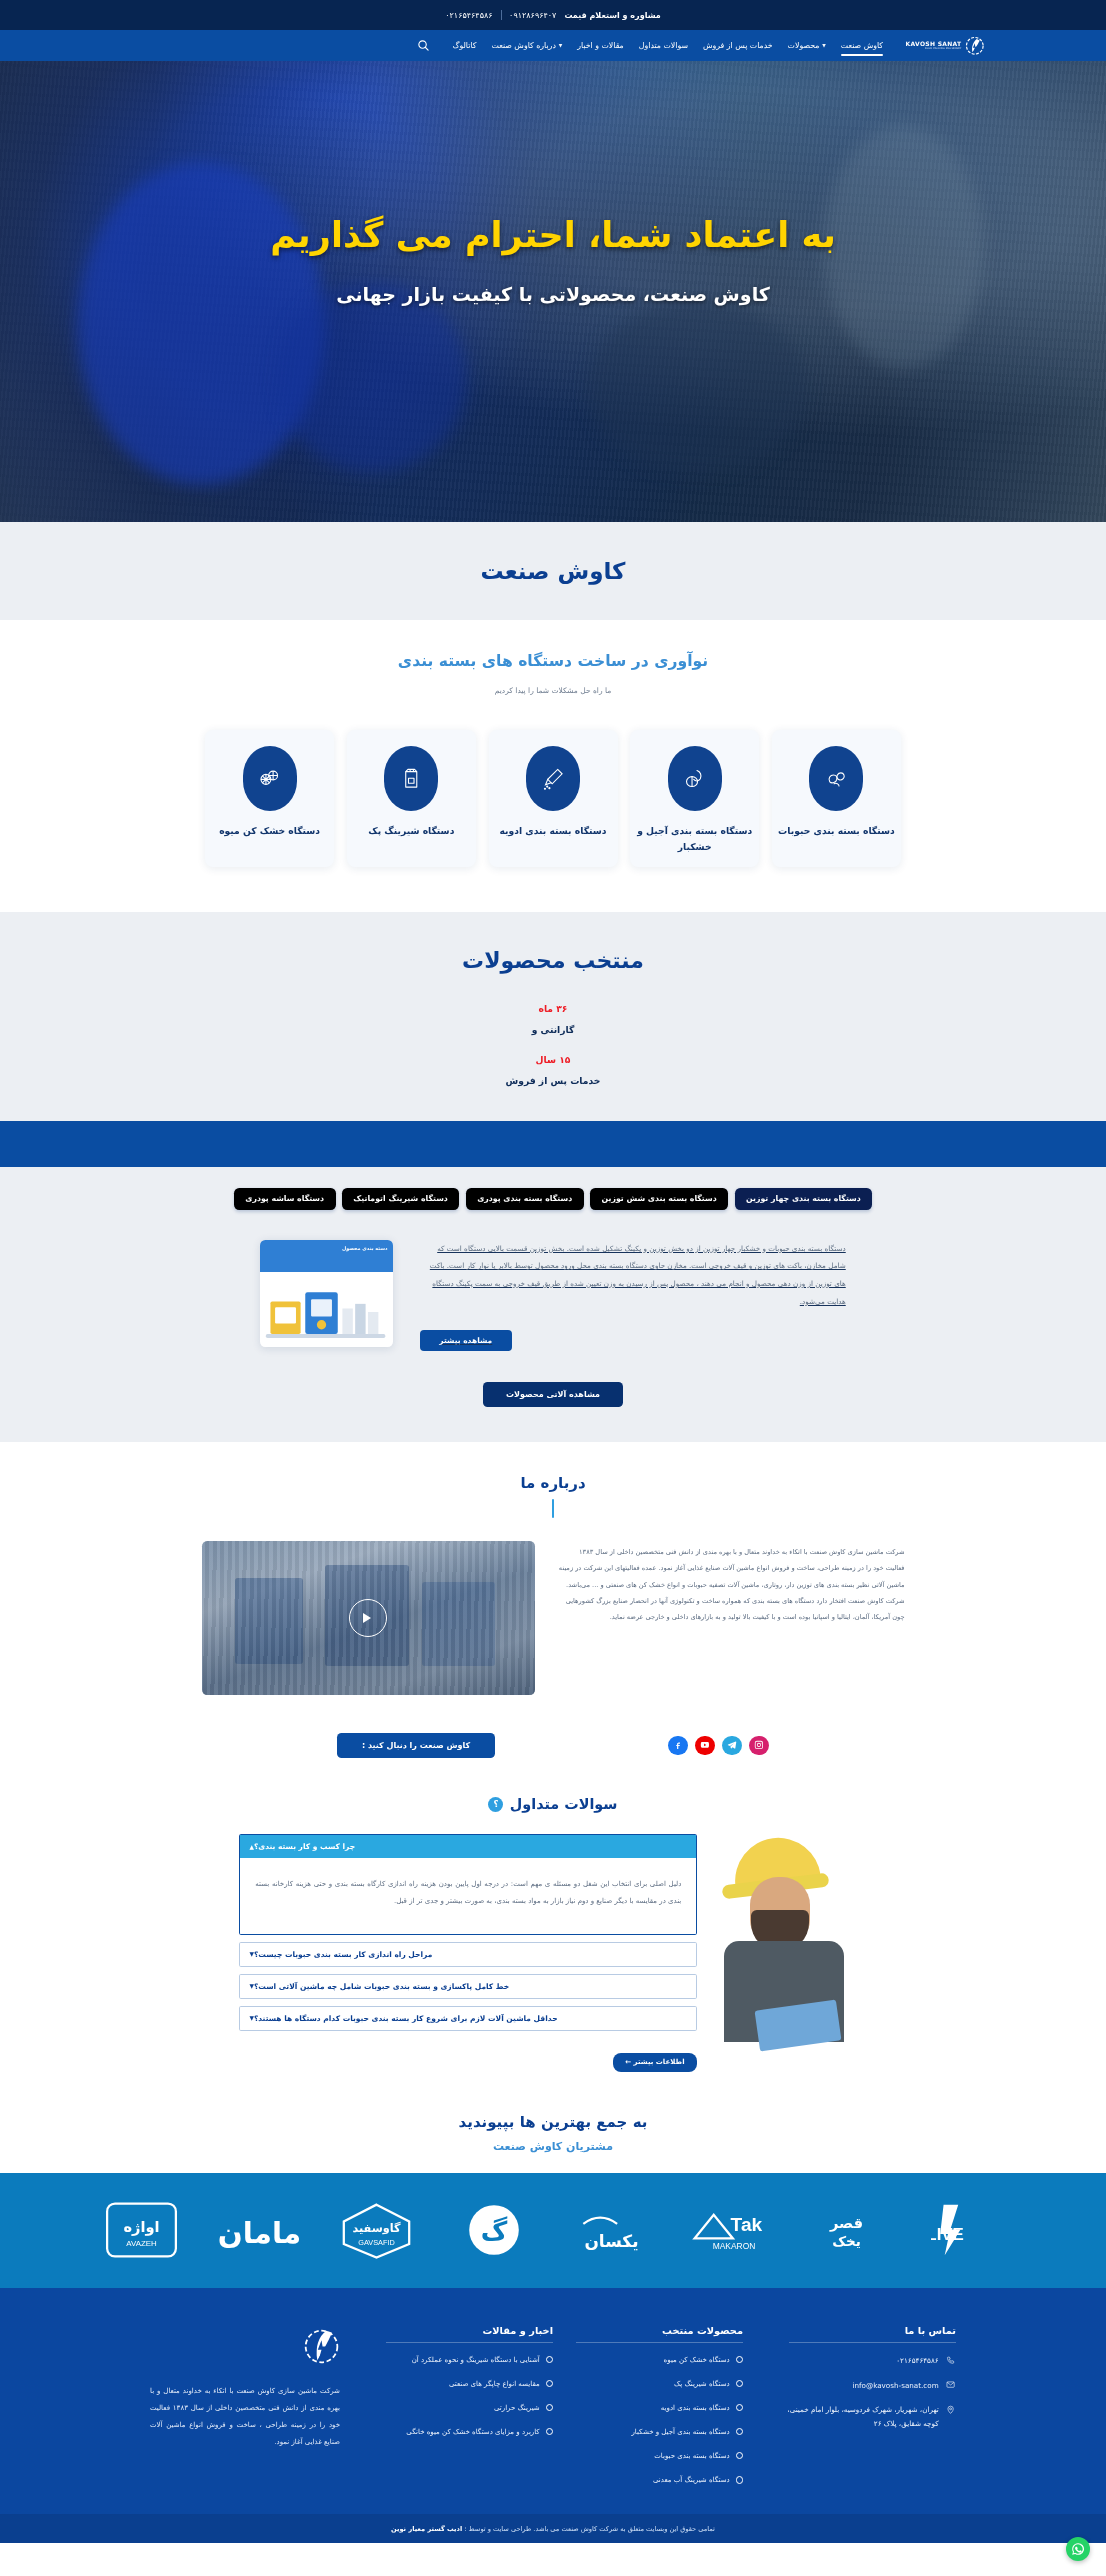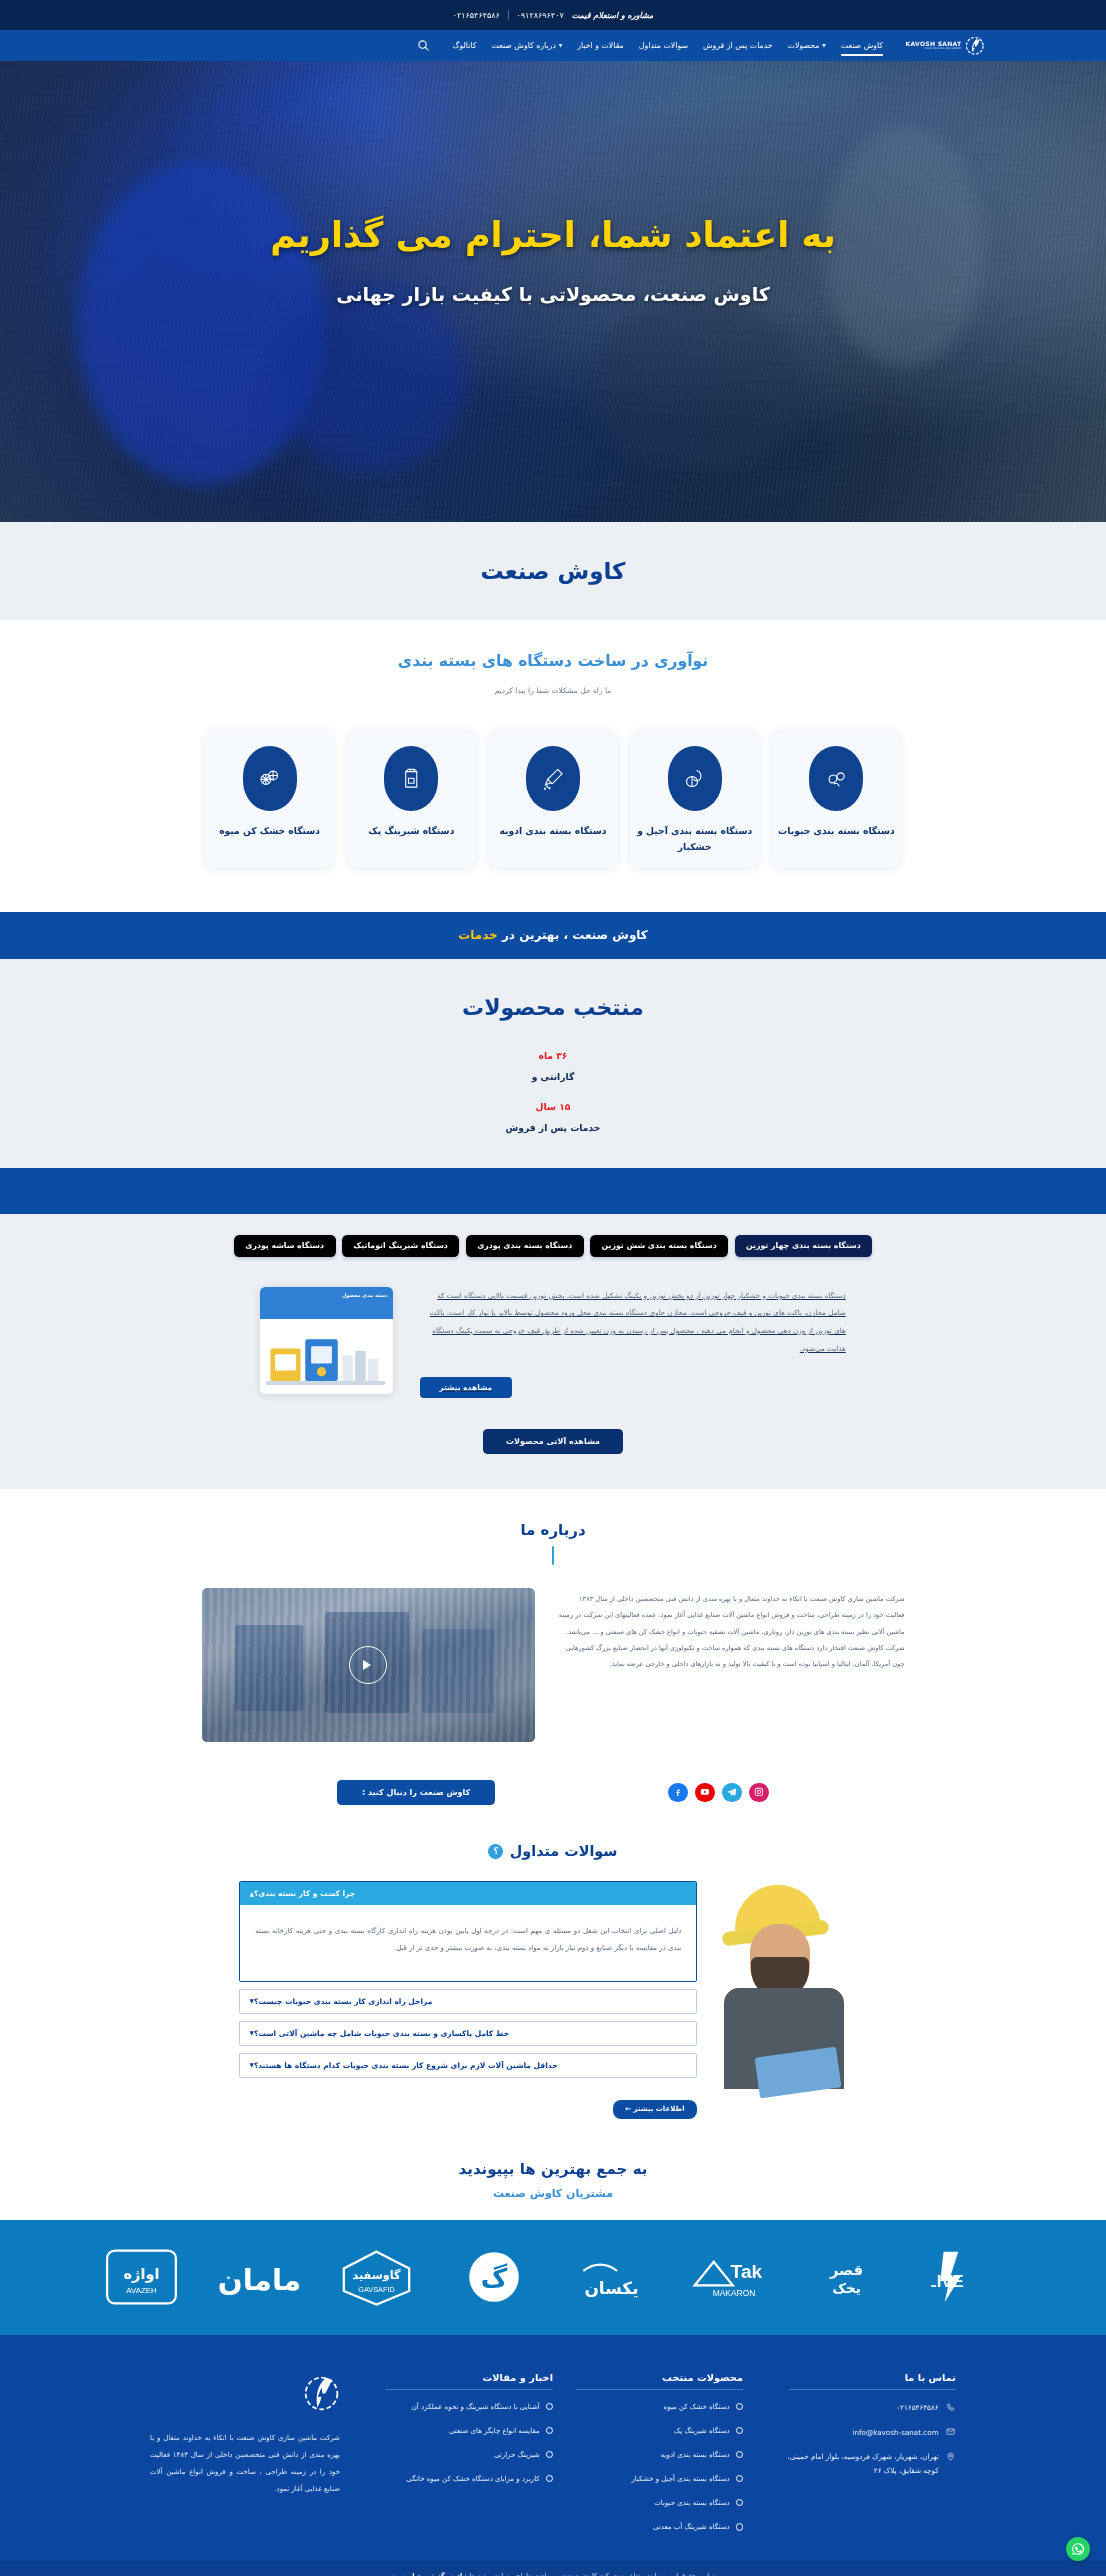--- a/index.html
+++ b/index.html
@@ -7,21 +7,21 @@
   body {
     font-family:"DejaVu Sans","Liberation Sans",sans-serif;
     background:#ffffff; color:#17335c; direction:rtl;
     width:1106px; overflow-x:hidden;
   }
   .wrap { width:1106px; }
 
   
   .topbar { background:#072551; height:30px; display:flex; align-items:center; justify-content:center; }
   .topbar-inner { display:flex; align-items:center; gap:8px; color:#fff; font-size:8px; }
-  .topbar-inner .label { font-weight:600; letter-spacing:0.1px;font-style:italic; }
+  .topbar-inner .label { font-weight:600; letter-spacing:0.1px; }
   .topbar-sep { width:0.6px; height:9.2px; background:#4d6d9b; }
 
   
   .nav { background:#0a4da2; height:31px; display:flex; align-items:center; position:relative; }
   .nav-inner { width:864px; margin:0 auto; display:flex; align-items:center; justify-content:flex-start; gap:0; }
   .logo { display:flex; align-items:center; gap:4px; margin-left:15px; }
   .logo-mark { width:19.6px; height:19.6px; position:relative; }
   .logo-txt { display:flex; flex-direction:column; line-height:1; }
   .logo-txt .l1 { font-size:6px; color:#fff; font-weight:700; letter-spacing:0.3px; }
   .logo-txt .l2 { font-size:2.5px; color:#cfe0f5; letter-spacing:0.1px; margin-top:1.2px; }
@@ -357,23 +357,20 @@
             <circle cx="31" cy="19" r="8"></circle>
             <path d="M31 11v16M23 19h16"></path>
           </svg>
         </div>
         <div class="card-label">دستگاه خشک کن میوه</div>
       </div>
 
     </div>
   </section>
 
-  <section class="strip">
-    <span><span>کاوش صنعت ، بهترین در </span><b>خدمات</b></span>
-  </section>
 
   <section class="selprod">
     <h2>منتخب محصولات</h2>
     <div class="guar">
       <div><span class="num">۳۶ ماه</span></div>
       <div><span class="txt">گارانتی و</span></div>
       <div style="margin-top:8px"><span class="num">۱۵ سال</span></div>
       <div><span class="txt">خدمات پس از فروش</span></div>
     </div>
   </section>

